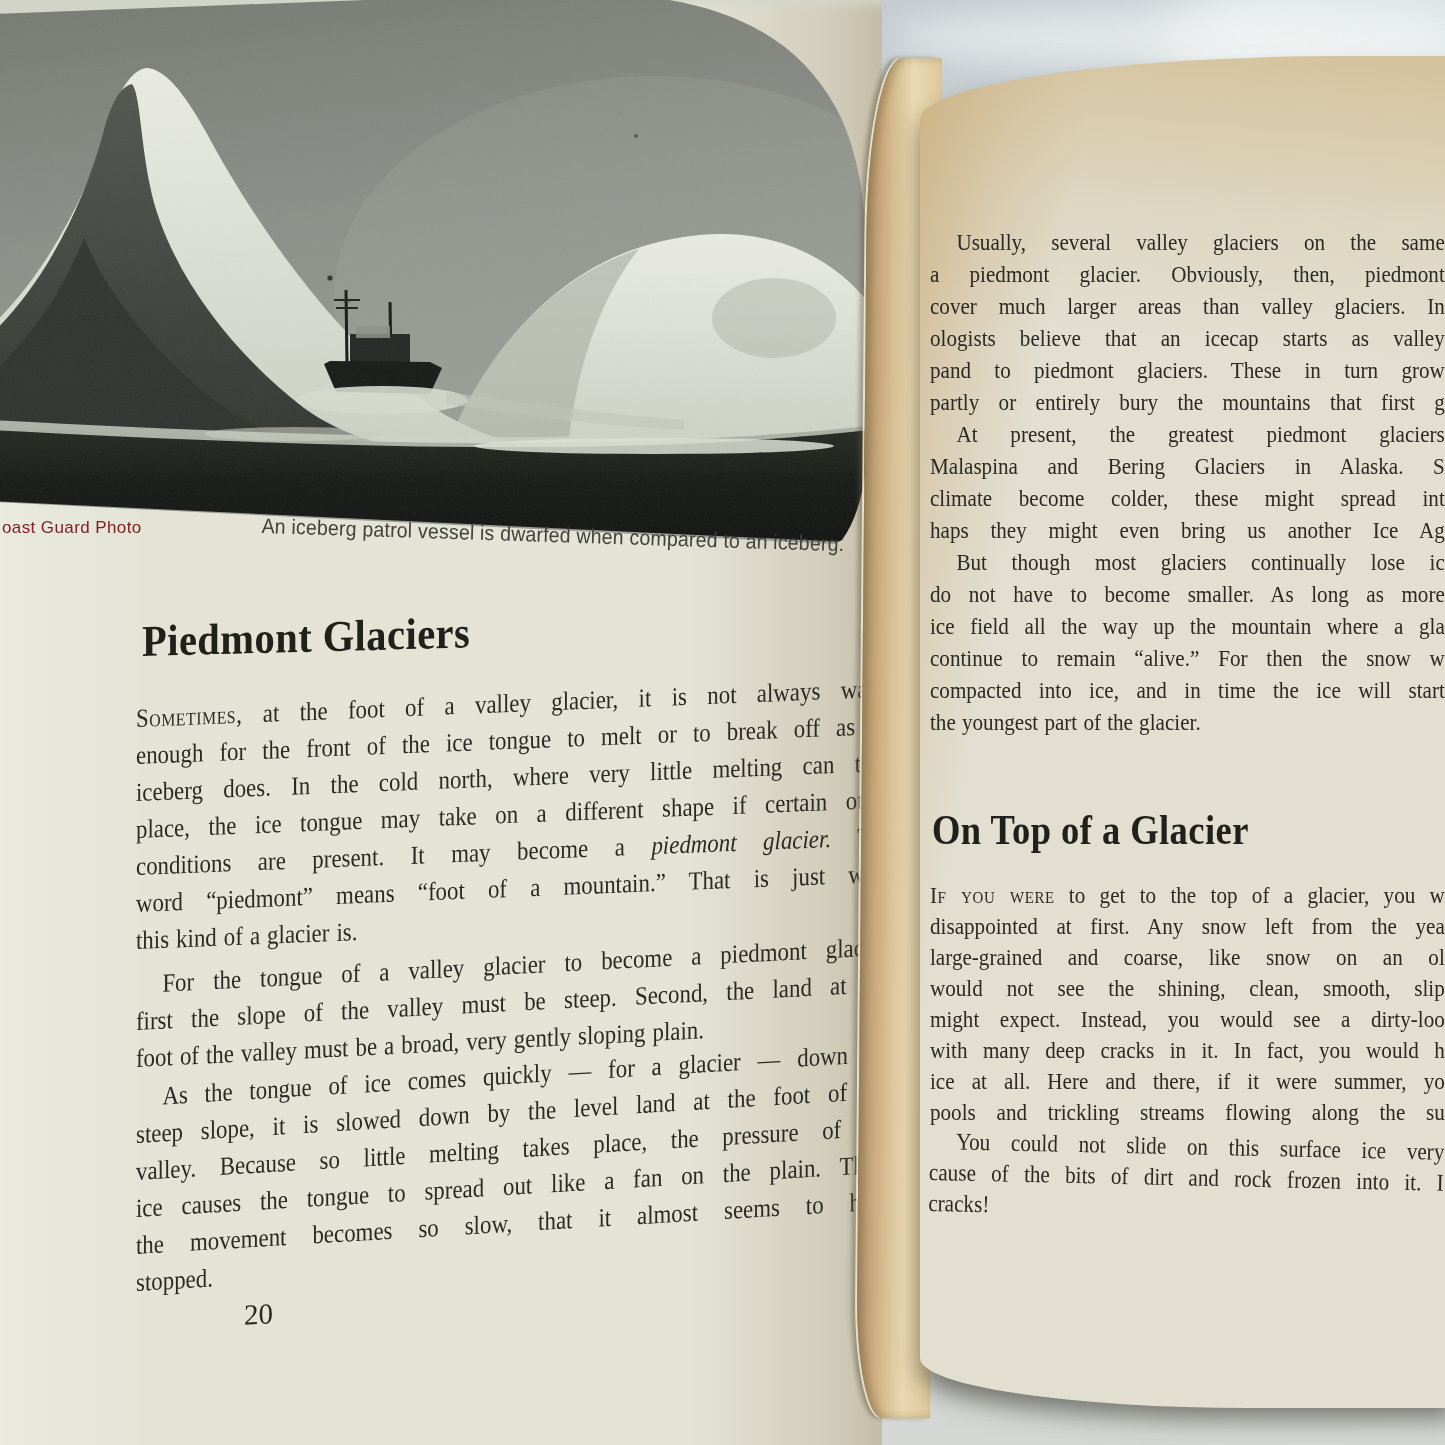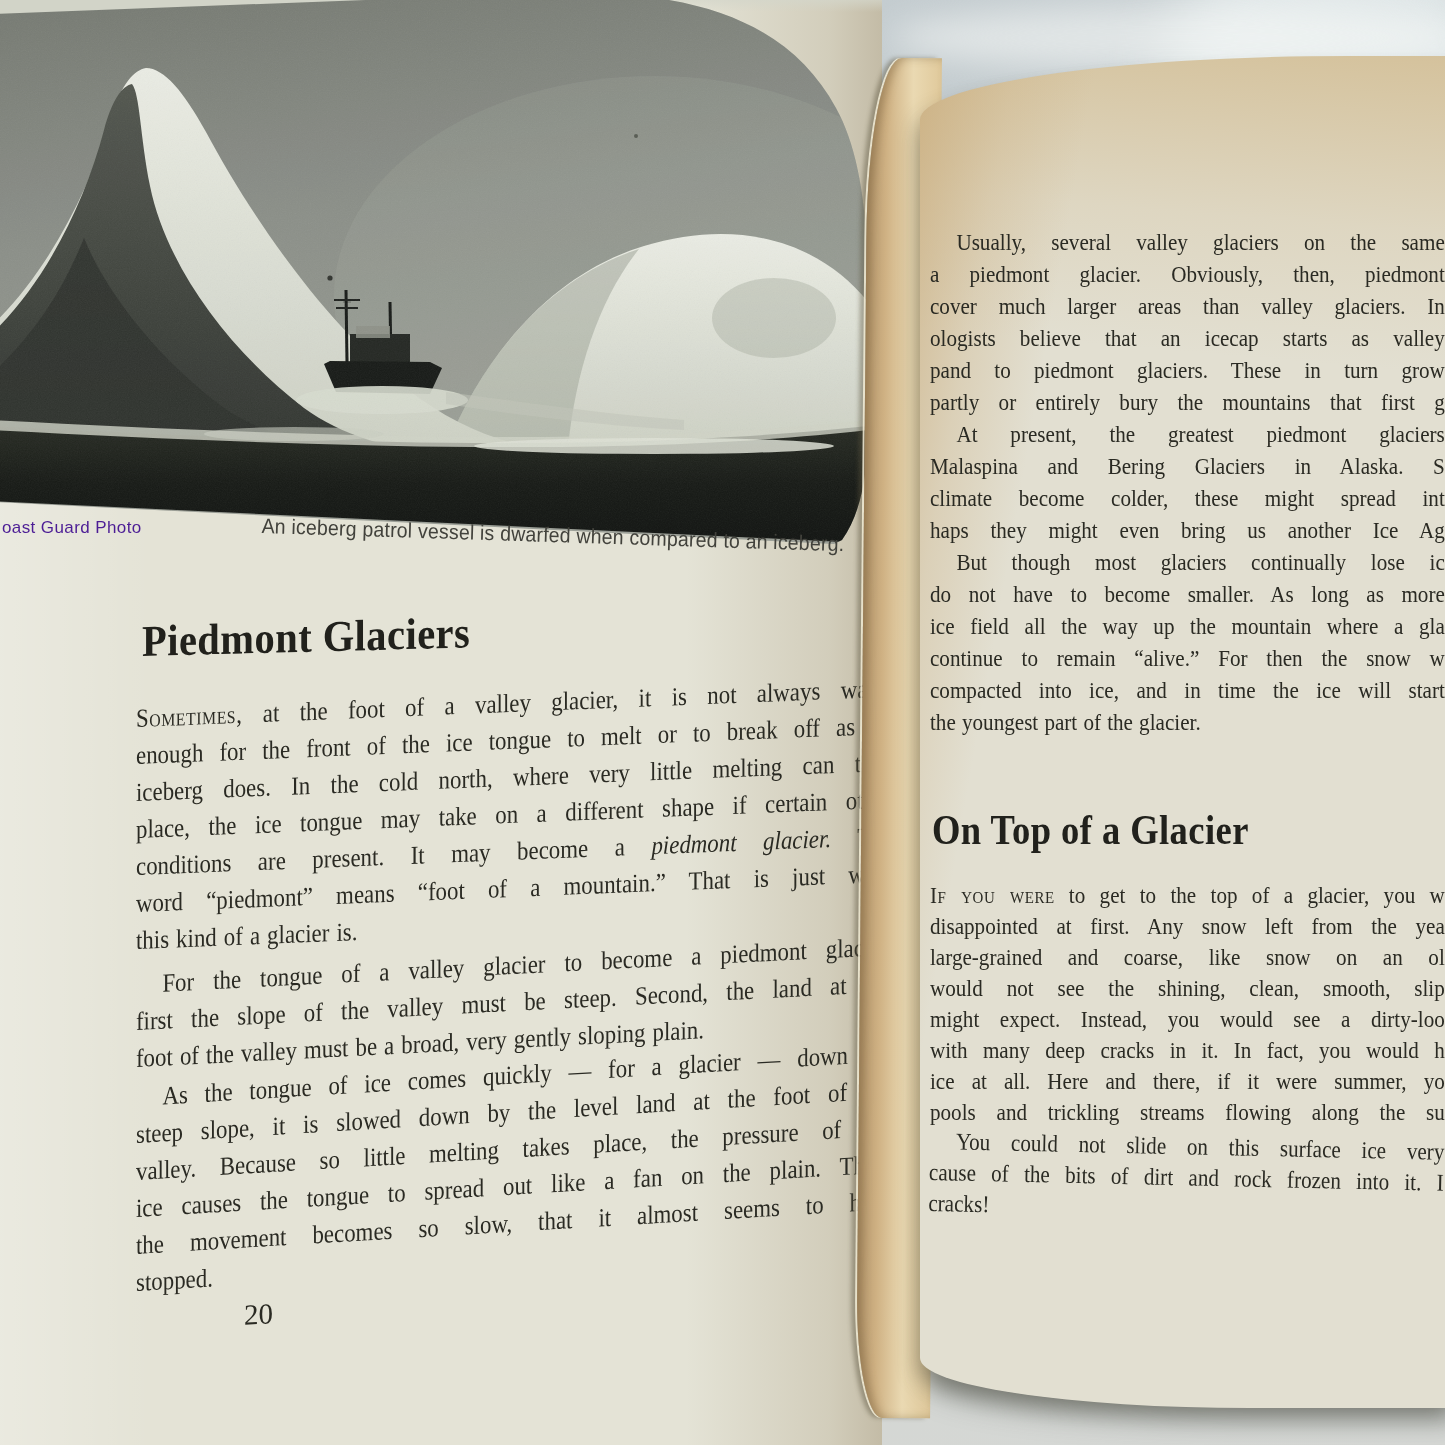--- a/index.html
+++ b/index.html
@@ -13,21 +13,21 @@
   .bg-band{position:absolute;left:890px;top:6px;width:580px;height:64px;border-radius:50%;
       background:rgba(248,250,248,.55);filter:blur(16px);}
   
   .left-page{position:absolute;left:-8px;top:-4px;width:890px;height:1460px;
       background:
         linear-gradient(180deg,#d4d6ca 0px,rgba(212,214,202,0) 16px),
         linear-gradient(90deg,rgba(255,255,255,.25) 0%,rgba(255,255,255,0) 18%,rgba(0,0,0,0) 78%,rgba(130,108,66,.18) 94%,rgba(120,96,56,.30) 100%),
         #e4e3d6;}
   .photo{position:absolute;left:2px;top:0px;width:876px;height:552px;}
   .photo-credit{position:absolute;left:2px;top:518px;font-family:"Liberation Sans",sans-serif;
-      font-size:17px;color:#4c1d95;white-space:nowrap;letter-spacing:.4px;text-align:right;}
+      font-size:17px;color:#7f1d1d;white-space:nowrap;letter-spacing:.4px;text-align:right;}
   .photo-caption{position:absolute;left:262px;top:514px;font-family:"Liberation Sans",sans-serif;
       font-size:21px;color:#42423c;white-space:nowrap;letter-spacing:.2px;
       transform:rotate(1.8deg) scaleX(.93);transform-origin:0 0;}
   .lp-heading{position:absolute;left:142px;top:616px;font-size:44px;font-weight:700;color:#21211c;
       letter-spacing:.5px;white-space:nowrap;transform:skewY(-1.5deg) scaleX(.92);transform-origin:0 0;}
   .lp-para{position:absolute;left:136px;width:860px;font-size:26px;line-height:37px;
       transform-origin:0 0;word-spacing:1.5px;}
   .lp-para.p1{top:700px;transform:skewY(-2.3deg) scaleX(.88);}
   .lp-para.p2{top:966px;transform:skewY(-2.9deg) scaleX(.88);}
   .lp-para.p3{top:1079px;transform:skewY(-3.4deg) scaleX(.88);}

